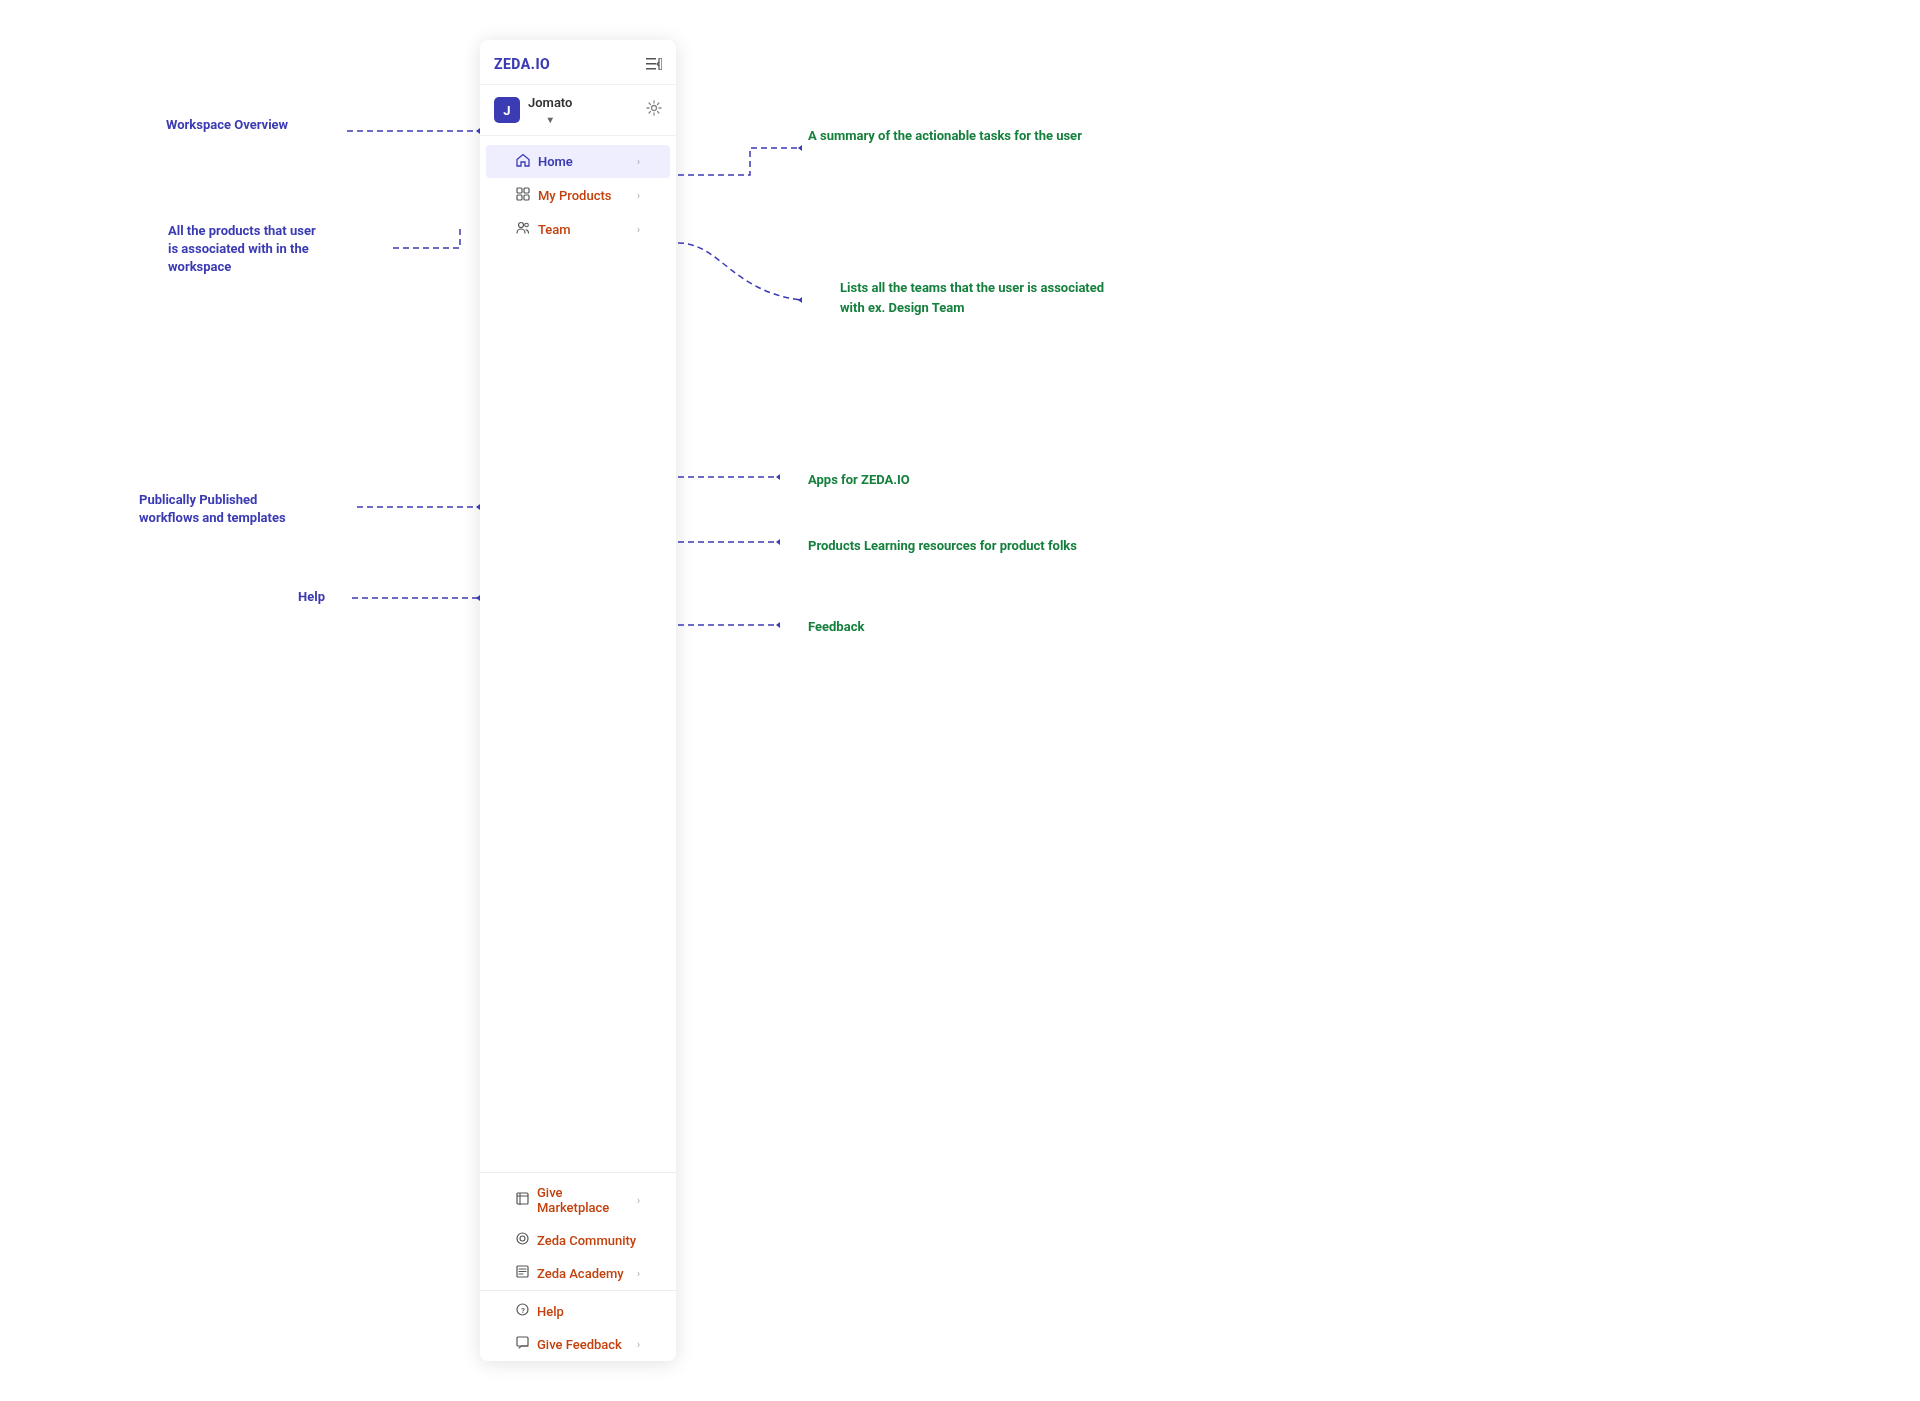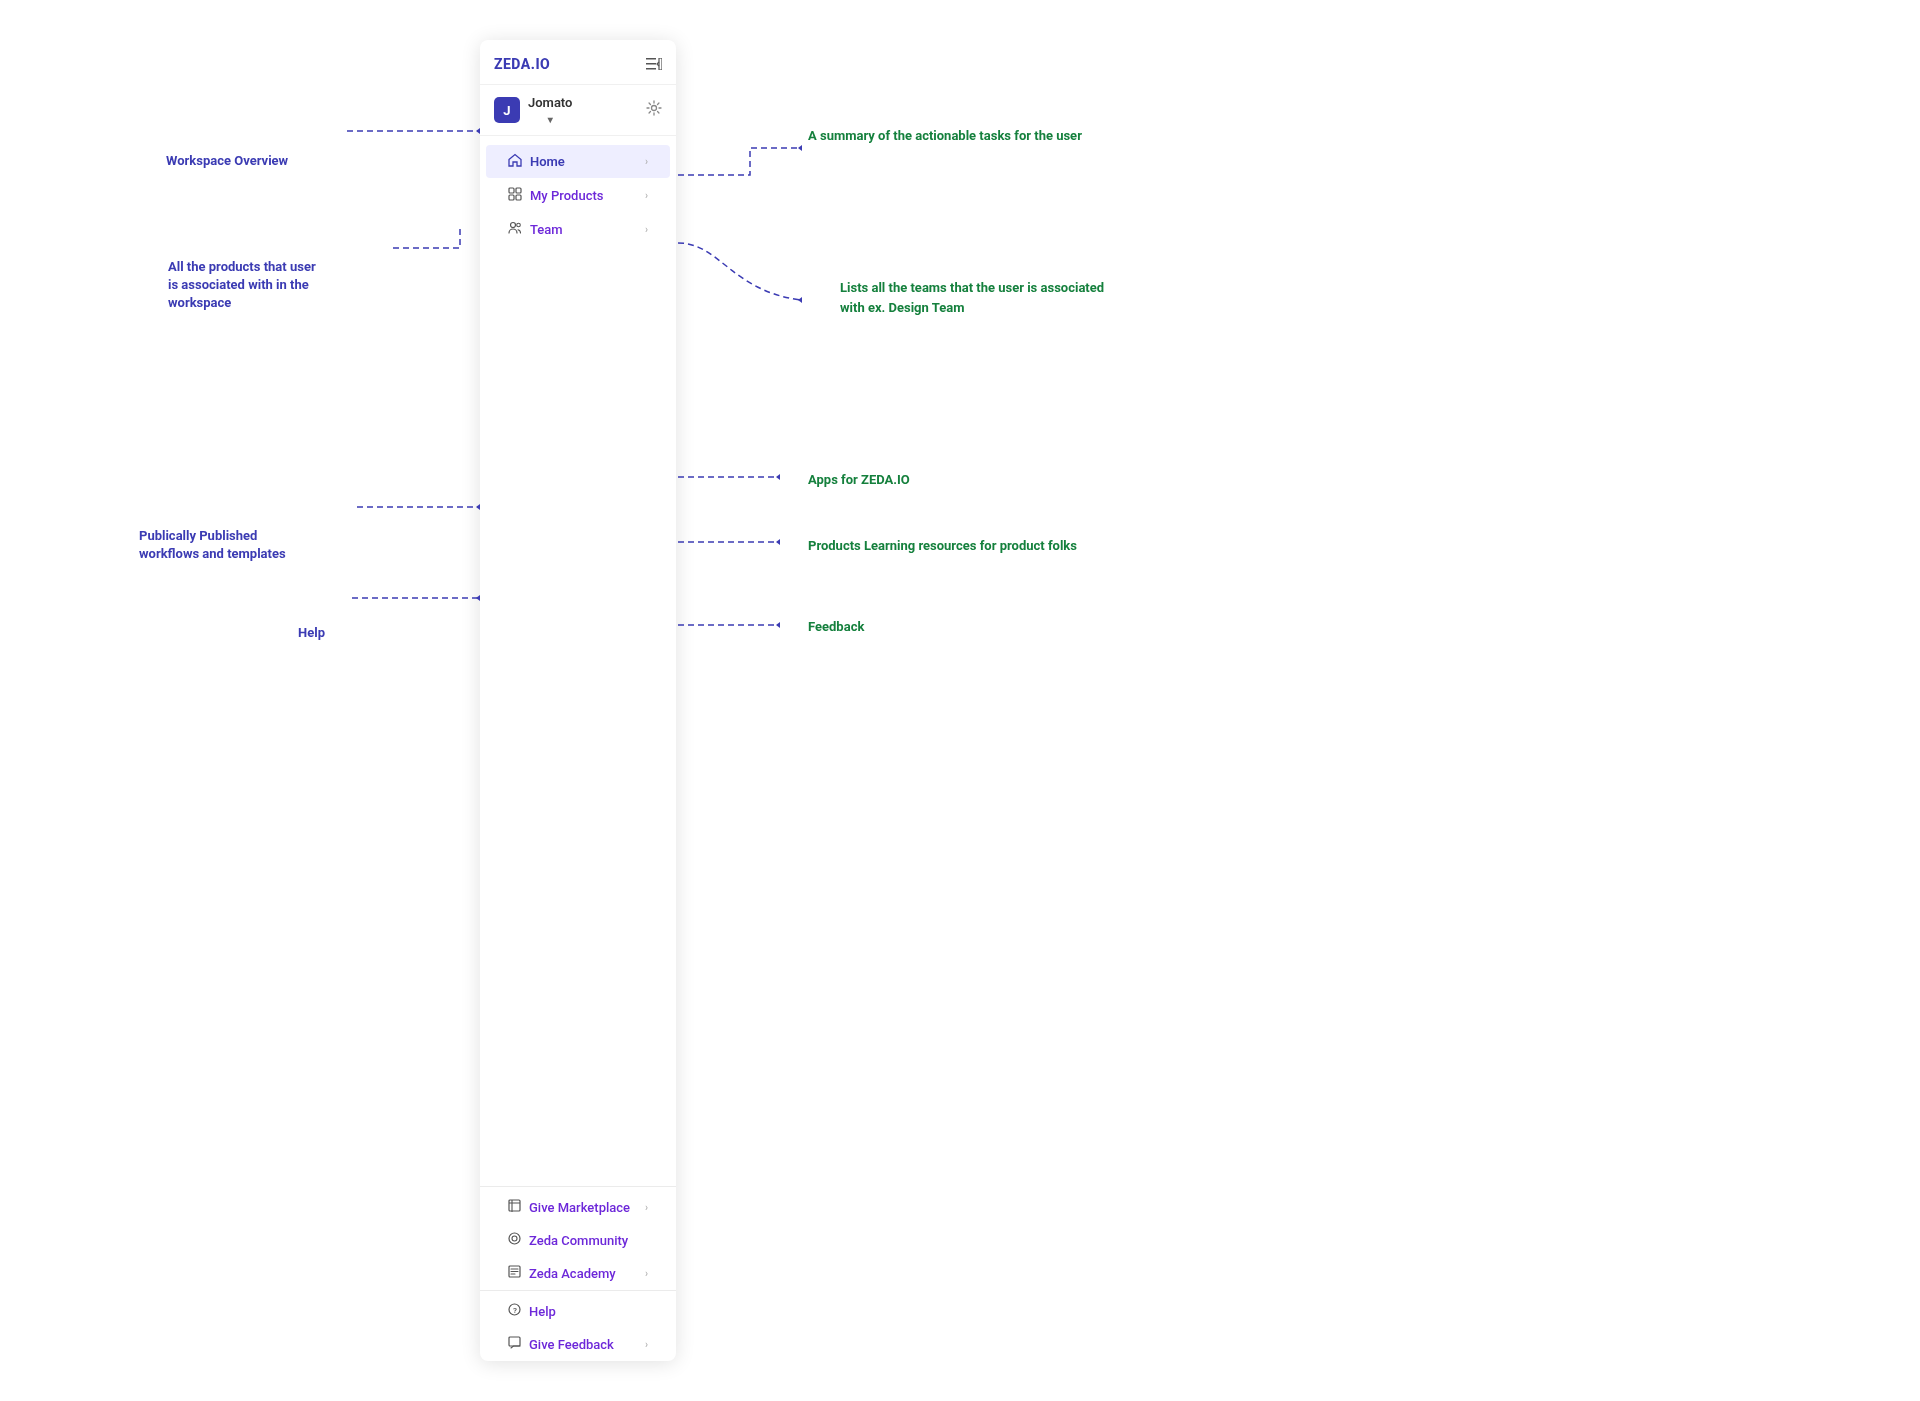--- a/index.html
+++ b/index.html
@@ -99,21 +99,21 @@
 
     
     .nav-section {
       padding: 8px 0;
     }
 
     .nav-item {
       display: flex;
       align-items: center;
       justify-content: space-between;
-      padding: 8px 22px;
+      padding: 8px 30px;
       cursor: pointer;
       border-radius: 4px;
       margin: 1px 6px;
     }
 
     .nav-item.active {
       background: #eeeeff;
     }
 
     .nav-item-left {
@@ -122,21 +122,21 @@
       gap: 8px;
     }
 
     .nav-icon {
       font-size: 14px;
       color: #555;
     }
 
     .nav-label {
       font-size: 13px;
-      color: #6d28d9;
+      color: #c2410c;
       font-weight: 500;
     }
 
     .nav-item.active .nav-label {
       font-weight: 600;
       color: #3b3bb3;
     }
 
     .nav-item.active .nav-icon {
       color: #3b3bb3;
@@ -162,21 +162,20 @@
       margin: 0 0 4px;
     }
 
     
     .annotation {
       position: absolute;
       color: #3b3bb3;
       font-size: 13px;
       font-weight: 700;
       line-height: 1.4;
-      margin-top: 36px;
     }
 
     
     .annotations-svg {
       position: absolute;
       top: 0;
       left: 0;
       width: 1920px;
       height: 1401px;
       pointer-events: none;

